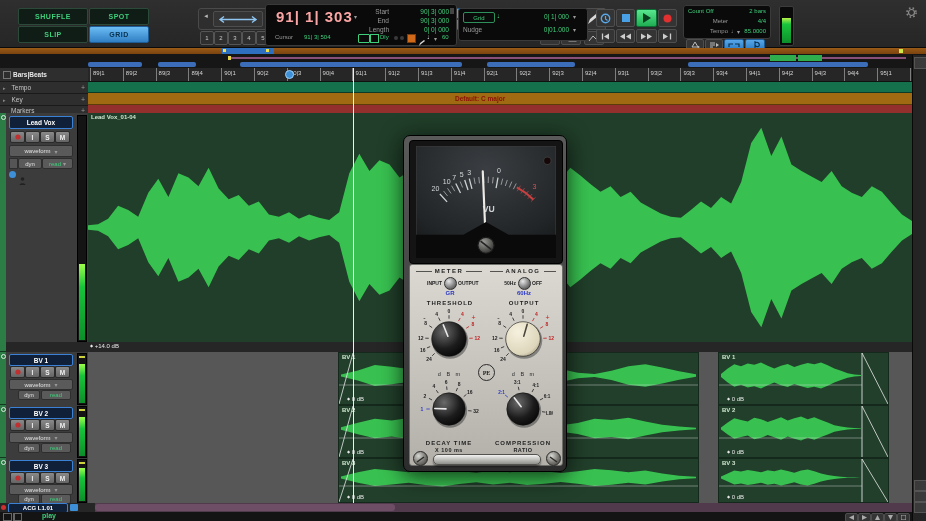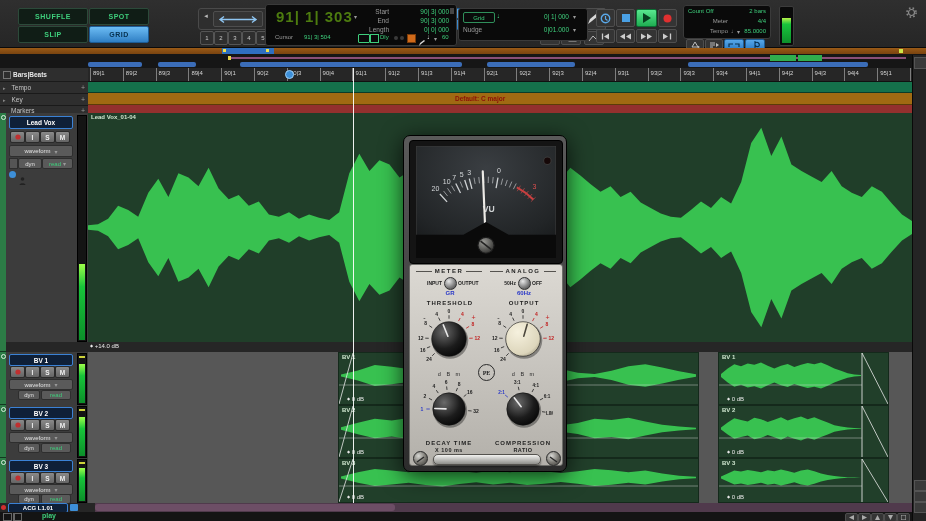--- a/index.html
+++ b/index.html
@@ -158,21 +158,21 @@
           <rect x="4" y="3" width="7" height="4" fill="none" stroke="#b8b8b8"></rect>
         </svg>
       </div>
     <div class="abs tbtn" style="left:584px;top:31px;width:18px;height:12px;">
         <svg width="12" height="8">
           <path d="M1 7L5 2l3 3 3-4" stroke="#b8b8b8" fill="none"></path>
         </svg>
       </div>
 
     <div class="abs blackpanel" style="left:265px;top:4px;width:190px;height:40px;">
-      <div class="abs" style="left:10px;top:3px;font-size:15px;font-weight:bold;color:#4d7c0f;letter-spacing:1px;">91| 1| 303</div>
+      <div class="abs" style="left:10px;top:3px;font-size:15px;font-weight:bold;color:#fca5a5;letter-spacing:1px;">91| 1| 303</div>
       <div class="abs caret" style="left:88px;top:8px;">▾</div>
       <div class="abs" style="left:97px;top:2px;width:86px;">
         <div class="flex cfield">
             <span class="gry" style="width:26px;text-align:right;">Start</span>
             <span class="grn" style="flex:1;text-align:right;">90| 3| 000</span>
           </div>
         <div class="flex cfield">
             <span class="gry" style="width:26px;text-align:right;">End</span>
             <span class="grn" style="flex:1;text-align:right;">90| 3| 000</span>
           </div>

